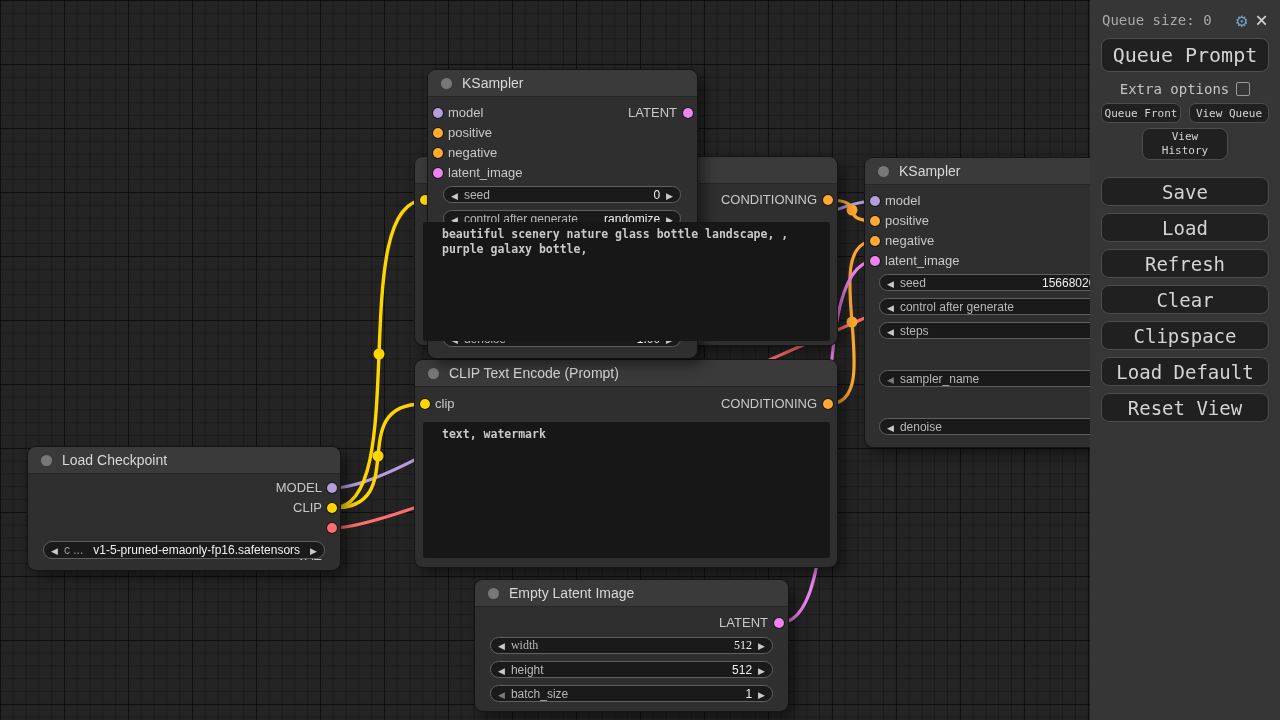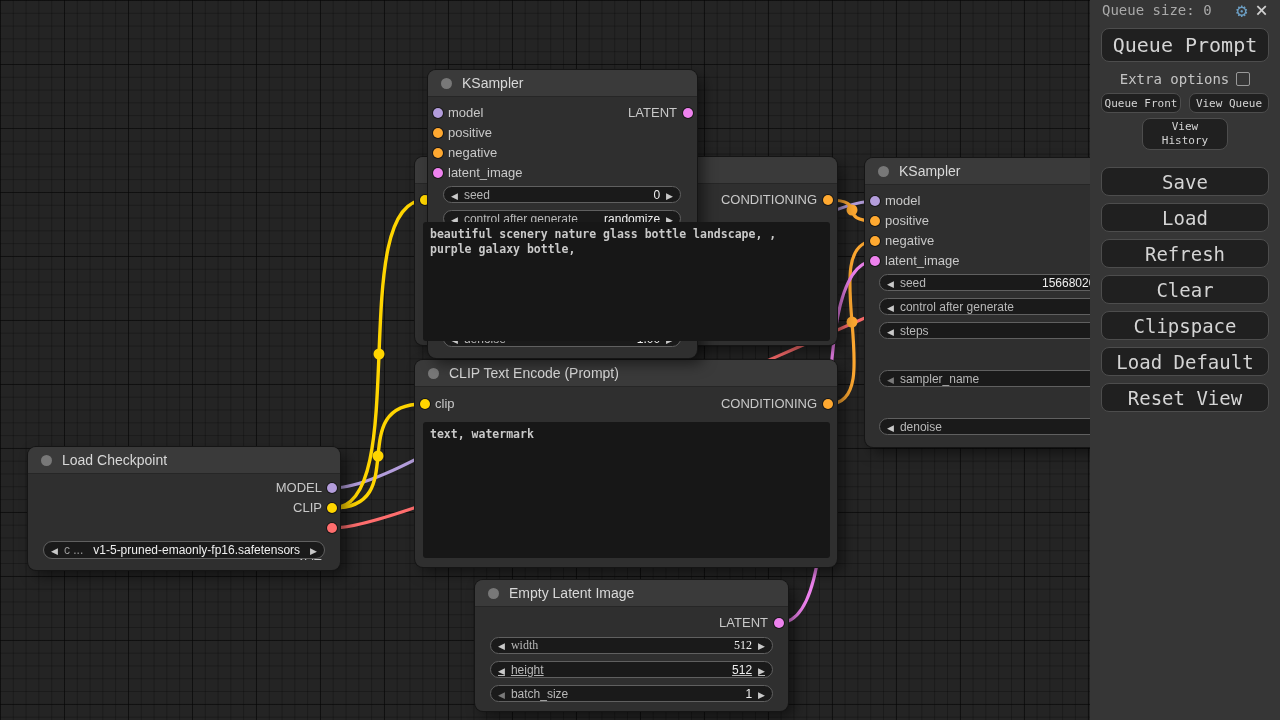--- a/index.html
+++ b/index.html
@@ -30,26 +30,26 @@
     padding:0 7px;box-sizing:border-box;color:#b8b8b8;overflow:hidden;}
   .pill .lab{margin-left:6px;white-space:nowrap;}
   .pill .val{margin-left:auto;color:#efefef;margin-right:6px;white-space:nowrap;}
   .pill .valc{margin:0 auto;color:#efefef;white-space:nowrap;}
   .pill .vabs{position:absolute;color:#efefef;white-space:nowrap;}
   .arrL::before{content:"◀";font-size:9px;color:#c9c9c9;}
   .arrR::before{content:"▶";font-size:9px;color:#c9c9c9;}
   .dim::before{color:#7a7a7a;}
   .ta{position:absolute;background:#171717;color:#c9c9c9;
     font:700 11.5px "DejaVu Sans Mono",monospace;line-height:1.3;
-    padding:5px 7px;box-sizing:border-box;white-space:pre-wrap;border-radius:3px;
+    padding:5px 19px;box-sizing:border-box;white-space:pre-wrap;border-radius:3px;
     overflow:hidden;z-index:6;}
   
   #sidebar{position:absolute;left:1090px;top:0;width:190px;height:720px;background:#363636;
     z-index:10;font-family:"DejaVu Sans Mono",monospace;color:#cfcfcf;box-sizing:border-box;}
-  .sb-head{display:flex;align-items:center;padding:1px 12px 0 12px;gap:8px;}
+  .sb-head{display:flex;align-items:center;padding:11px 12px 0 12px;gap:8px;}
   .sb-qsize{flex:1;font-size:14px;color:#a9a9a9;white-space:nowrap;}
   .gear{color:#6b9dc2;font-size:19px;line-height:18px;cursor:pointer;}
   .closex{color:#cfcfcf;font-size:21px;line-height:18px;cursor:pointer;}
   .sbtn{background:#202020;border:1px solid #4d4d4d;border-radius:8px;color:#d4d4d4;
     display:flex;align-items:center;justify-content:center;box-sizing:border-box;cursor:pointer;}
   .sb-qp{margin:9px 11px 0 11px;height:34px;font-size:20px;}
   .sb-extra{display:flex;align-items:center;justify-content:center;gap:7px;margin-top:9px;font-size:14px;color:#c4c4c4;}
   .cbox{width:12px;height:12px;border:1.5px solid #9a9a9a;border-radius:2px;background:transparent;display:inline-block;}
   .sb-row{display:flex;gap:8px;margin:6px 11px 0 11px;}
   .sb-sm{flex:1;height:20px;font-size:11px;border-radius:7px;}
@@ -200,21 +200,21 @@
       <span>Empty Latent Image</span>
     </div>
     <span class="pdot c-latent" style="right:4px;top:38px;"></span>
     <span class="plab out" style="right:20px;top:33px;">LATENT</span>
     <div class="pill" style="left:15px;top:57px;width:283px;font-family:Liberation Serif, serif;">
       <span class="arrL"></span>
       <span class="lab">width</span>
       <span class="val">512</span>
       <span class="arrR"></span>
     </div>
-    <div class="pill" style="left:15px;top:81px;width:283px;text-decoration:underline;">
+    <div class="pill" style="left:15px;top:81px;width:283px;">
       <span class="arrL"></span>
       <span class="lab">height</span>
       <span class="val">512</span>
       <span class="arrR"></span>
     </div>
     <div class="pill" style="left:15px;top:105px;width:283px;">
       <span class="arrL dim"></span>
       <span class="lab">batch_size</span>
       <span class="val">1</span>
       <span class="arrR"></span>

